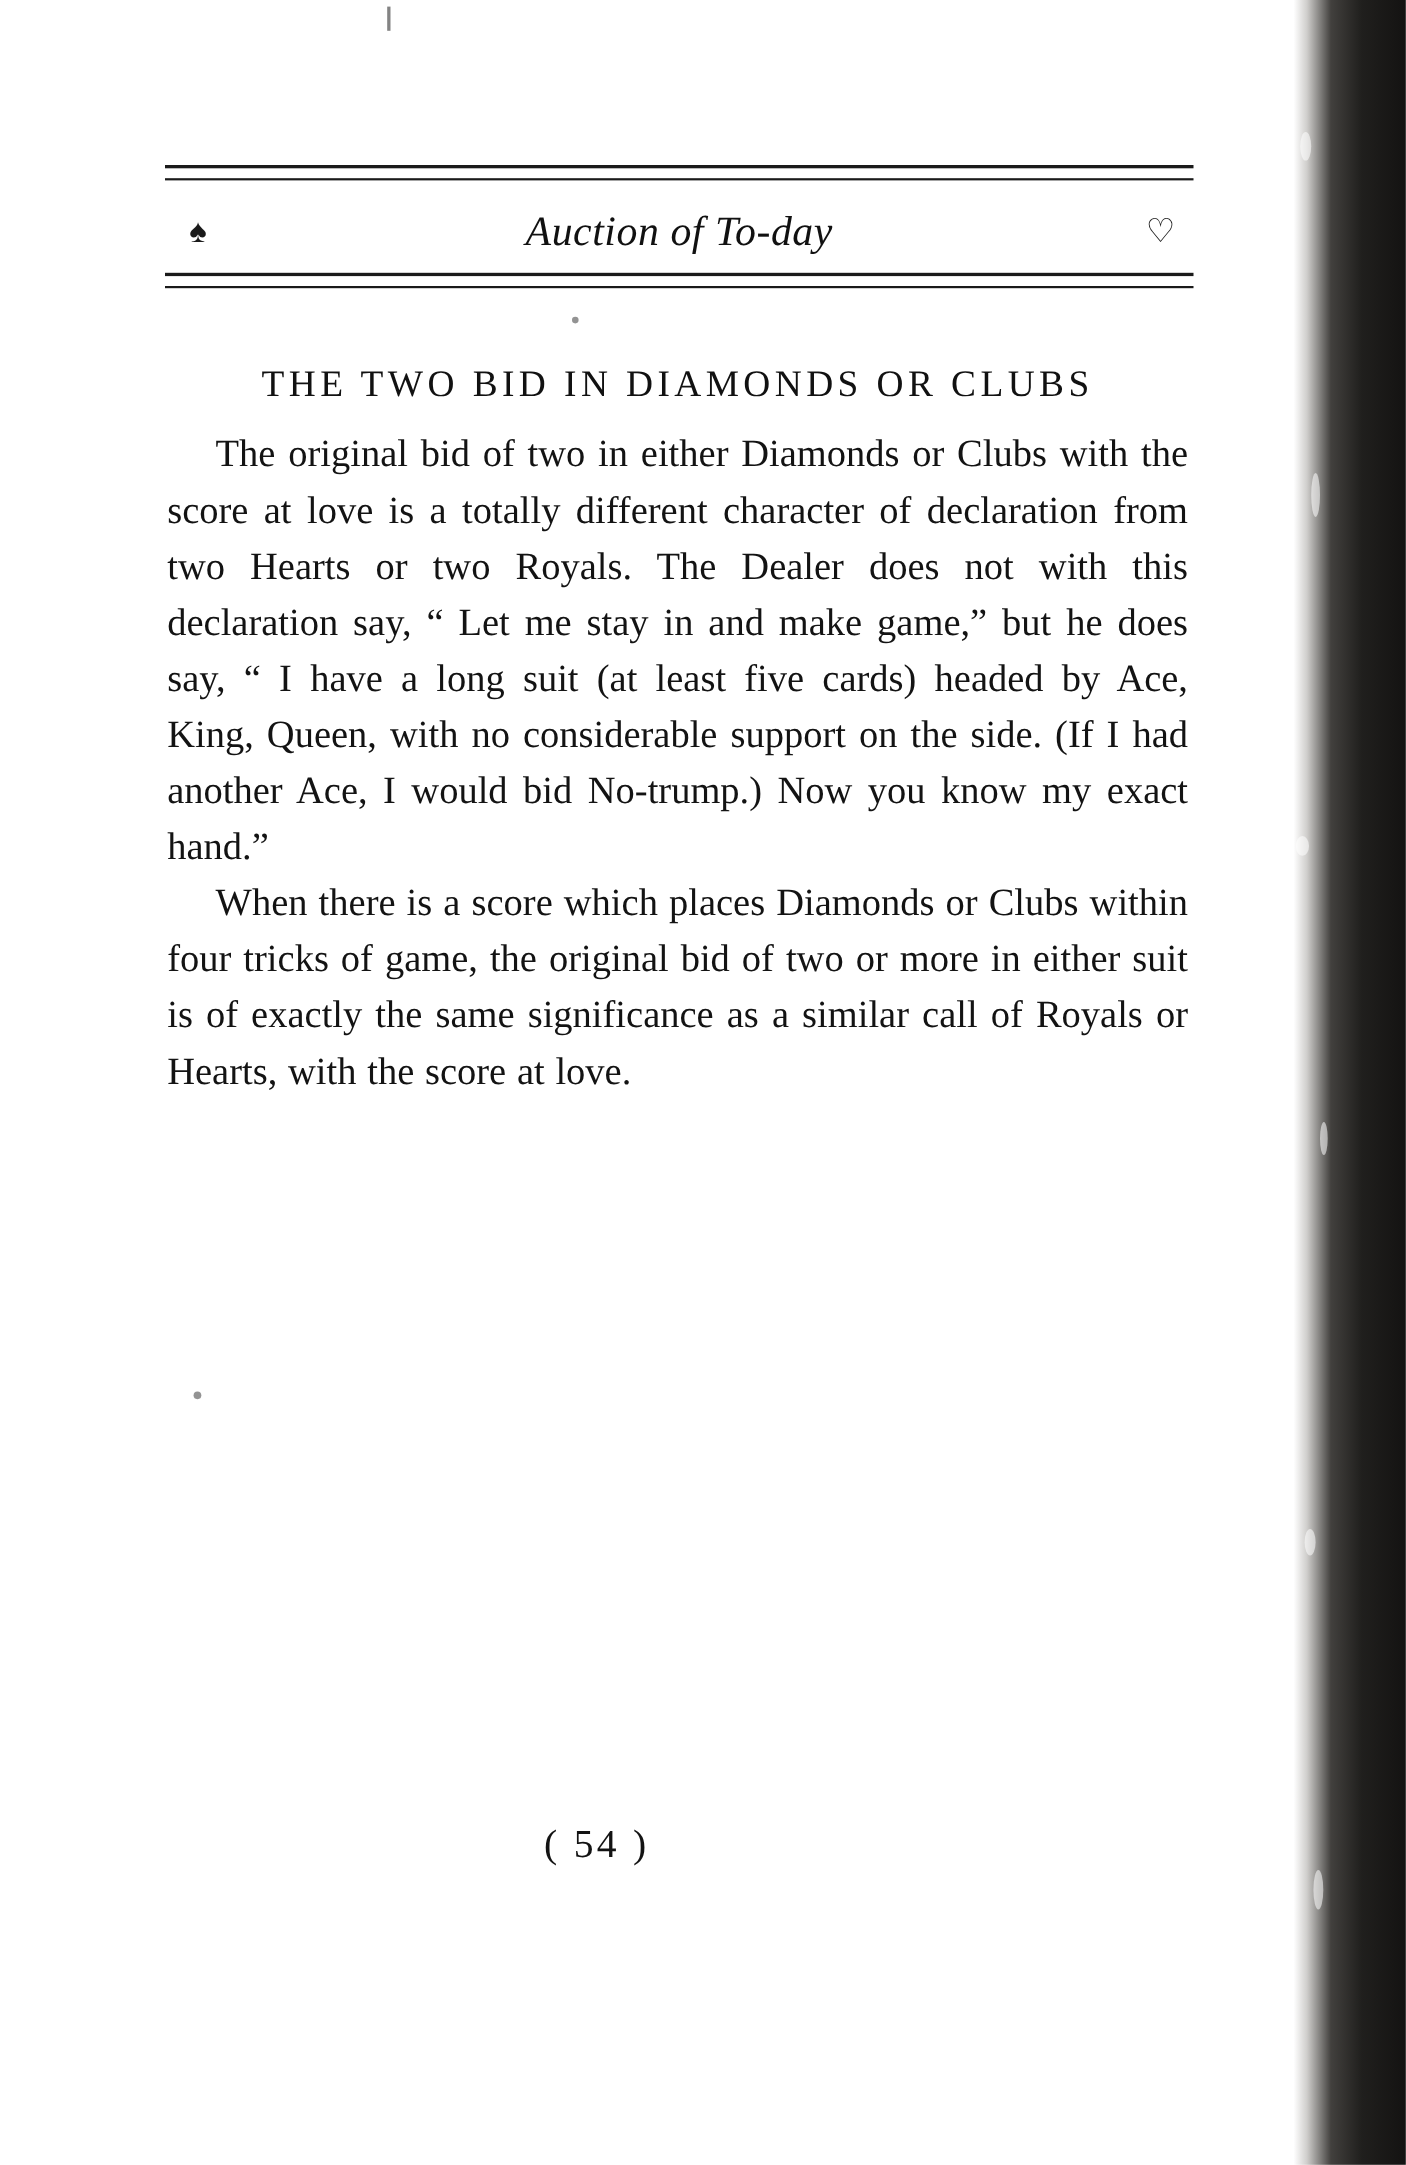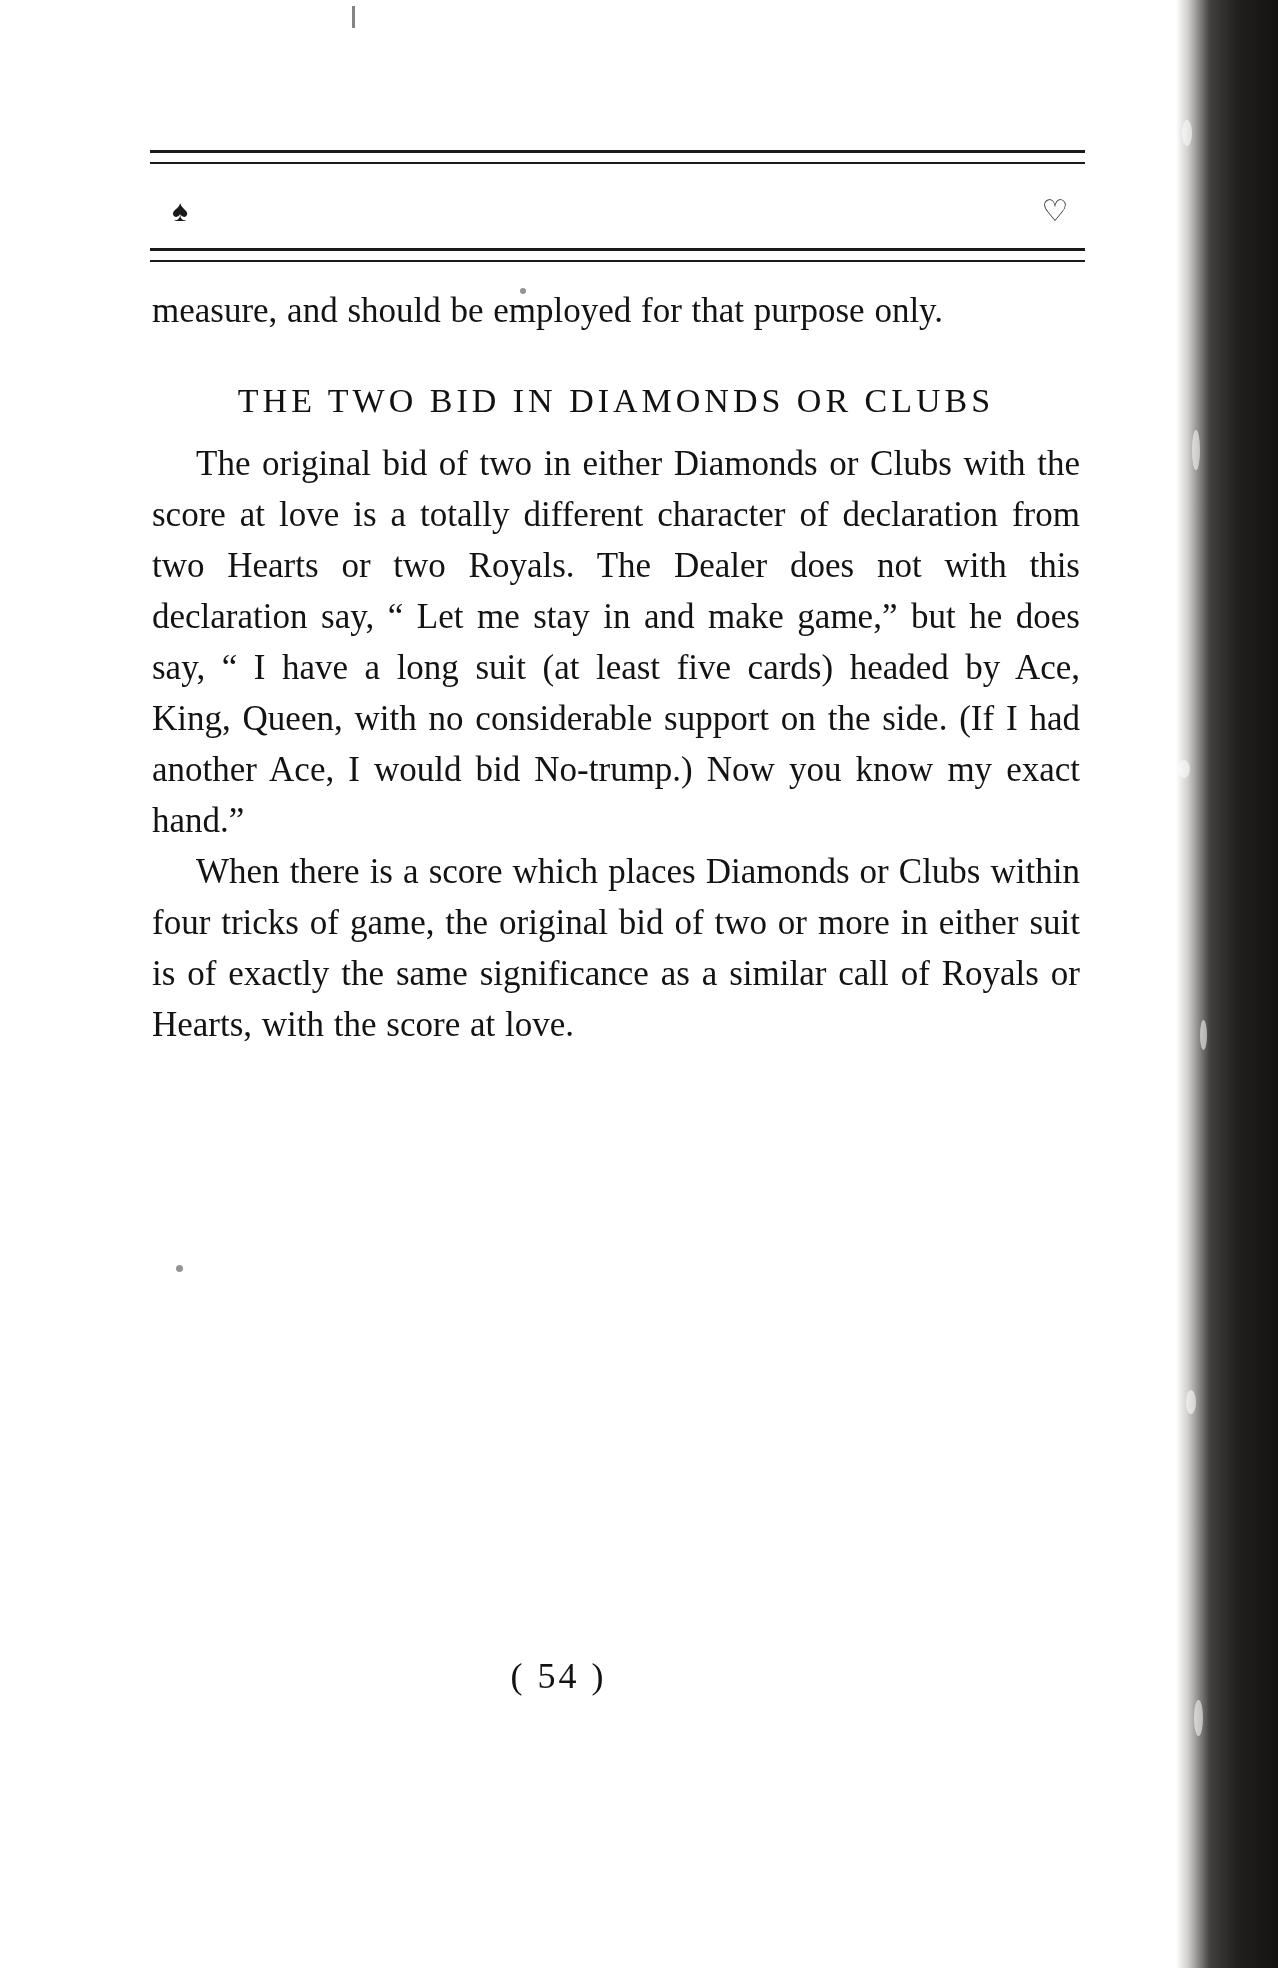--- a/index.html
+++ b/index.html
@@ -118,21 +118,20 @@
 
   .folio {
     position: absolute;
     left: 0;
     top: 1655px;
     width: 1085px;
     text-align: center;
     font-size: 36px;
     color: #131313;
     letter-spacing: 3px;
-    padding-left: 16px;
   }
 
   
   .scan-tick {
     position: absolute;
     left: 352px;
     top: 6px;
     width: 3px;
     height: 22px;
     background: rgba(30,30,30,0.55);
@@ -154,32 +153,32 @@
 
   <div class="header-rules" style="top:150px;">
     <div class="rule"></div>
   </div>
   <div class="header-rules" style="top:162px;">
     <div class="rule thin"></div>
   </div>
 
   <div class="running-head" style="top:175px;">
     <div class="suit">♠</div>
+    <div class="title">Auction of To-day</div>
     <div class="suit right">♡</div>
   </div>
 
   <div class="header-rules" style="top:248px;">
     <div class="rule"></div>
   </div>
   <div class="header-rules" style="top:260px;">
     <div class="rule thin"></div>
   </div>
 
   <div class="column">
-    <p class="para">measure, and should be employed for that purpose only.</p>
 
     <div class="section-head">THE TWO BID IN DIAMONDS OR CLUBS</div>
 
     <p class="para indent">The original bid of two in either Diamonds or Clubs with the score at love is a totally different character of declaration from two Hearts or two Royals. The Dealer does not with this declaration say, “ Let me stay in and make game,” but he does say, “ I have a long suit (at least five cards) headed by Ace, King, Queen, with no considerable support on the side. (If I had another Ace, I would bid No-trump.) Now you know my exact hand.”</p>
     <p class="para indent">When there is a score which places Diamonds or Clubs within four tricks of game, the original bid of two or more in either suit is of exactly the same significance as a similar call of Royals or Hearts, with the score at love.</p>
   </div>
 
   <div class="folio">( 54 )</div>
 
   <div class="scan-gutter">

